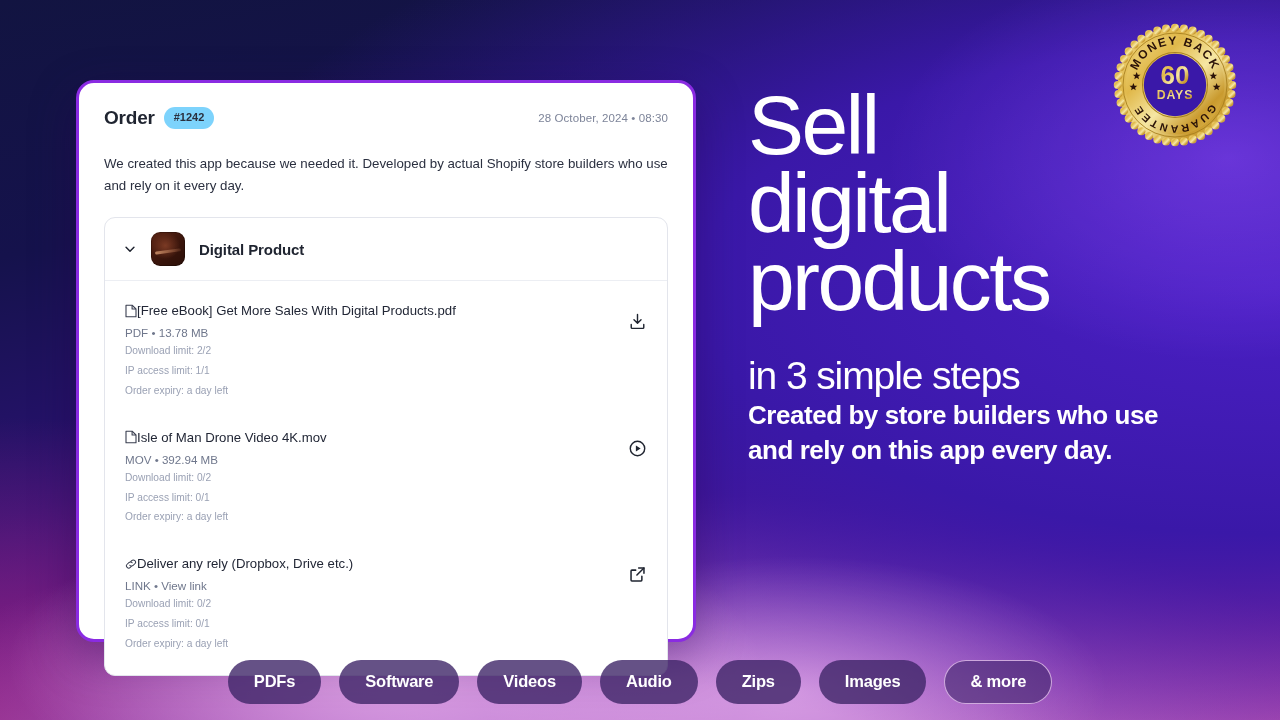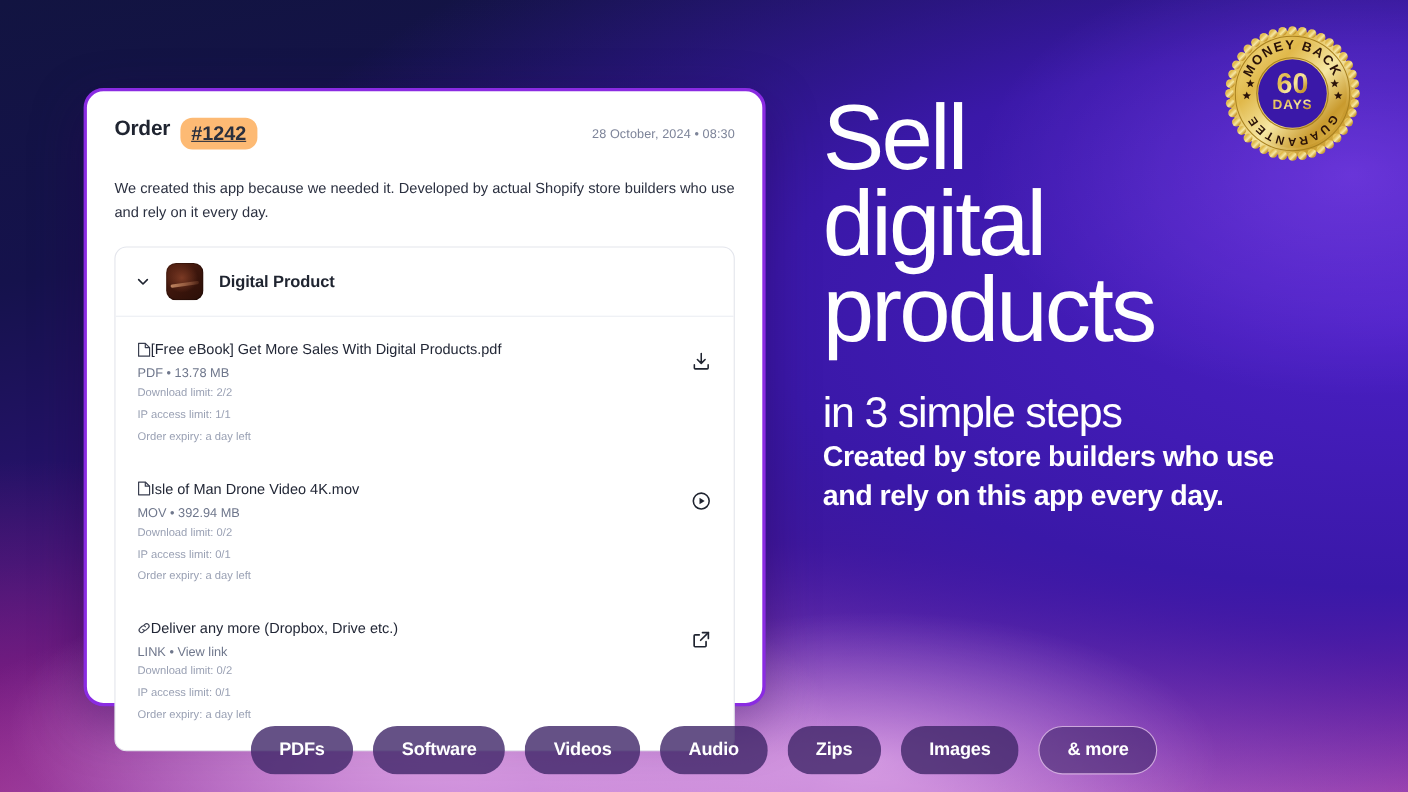--- a/index.html
+++ b/index.html
@@ -34,22 +34,22 @@
     background:#ffffff;
     border:3px solid #8a2be2;
     border-radius:18px;
     box-shadow:0 16px 46px rgba(40,0,80,.40);
     padding:24px 25px 0 25px;
   }
   .card-top{ display:flex; align-items:center; justify-content:space-between; }
   .order-title-wrap{ display:flex; gap:9px; }
   .order-word{ font-size:19px; font-weight:bold; color:#1f2430; letter-spacing:-.2px; }
   .order-num{
-    font-size:18px; font-weight:bold; color:#2a2f3d;
-    background:#fdba74; border-radius:11px; padding:3.5px 10px 4.5px;text-decoration:underline;
+    font-size:11px; font-weight:bold; color:#2a2f3d;
+    background:#7dd3fc; border-radius:11px; padding:3.5px 10px 4.5px;
   }
   .order-date{ font-size:11.5px; color:#7d8499; letter-spacing:.1px; }
 
   .order-desc{
     margin-top:24px; font-size:13.3px; line-height:1.62; color:#2b3040;
     max-width:565px;
   }
 
   
   .product-panel{
@@ -205,21 +205,21 @@
         </div>
       </div>
 
       <div class="file-row">
         <div class="file-left">
           <div class="file-title">
             <svg class="file-icon" viewBox="0 0 14 14">
               <path d="M5.6 8.4a2.6 2.6 0 0 0 3.9.3l2-2a2.6 2.6 0 0 0-3.7-3.7l-1.1 1.1" fill="none" stroke="#3a3f50" stroke-width="1.2" stroke-linecap="round"></path>
               <path d="M8.4 5.6a2.6 2.6 0 0 0-3.9-.3l-2 2a2.6 2.6 0 0 0 3.7 3.7l1.1-1.1" fill="none" stroke="#3a3f50" stroke-width="1.2" stroke-linecap="round"></path>
             </svg>
-            <span>Deliver any more (Dropbox, Drive etc.)</span>
+            <span>Deliver any rely (Dropbox, Drive etc.)</span>
           </div>
           <div class="file-meta-main">LINK • View link</div>
           <div class="file-meta-sub">Download limit: 0/2</div>
           <div class="file-meta-sub">IP access limit: 0/1</div>
           <div class="file-meta-sub">Order expiry: a day left</div>
         </div>
         <div class="file-action">
           <svg viewBox="0 0 20 20">
             <path d="M11.2 3.2h5.6v5.6" fill="none" stroke="#1f2430" stroke-width="1.6" stroke-linecap="round" stroke-linejoin="round"></path>
             <path d="M16.8 3.2 9.4 10.6" fill="none" stroke="#1f2430" stroke-width="1.6" stroke-linecap="round"></path>

